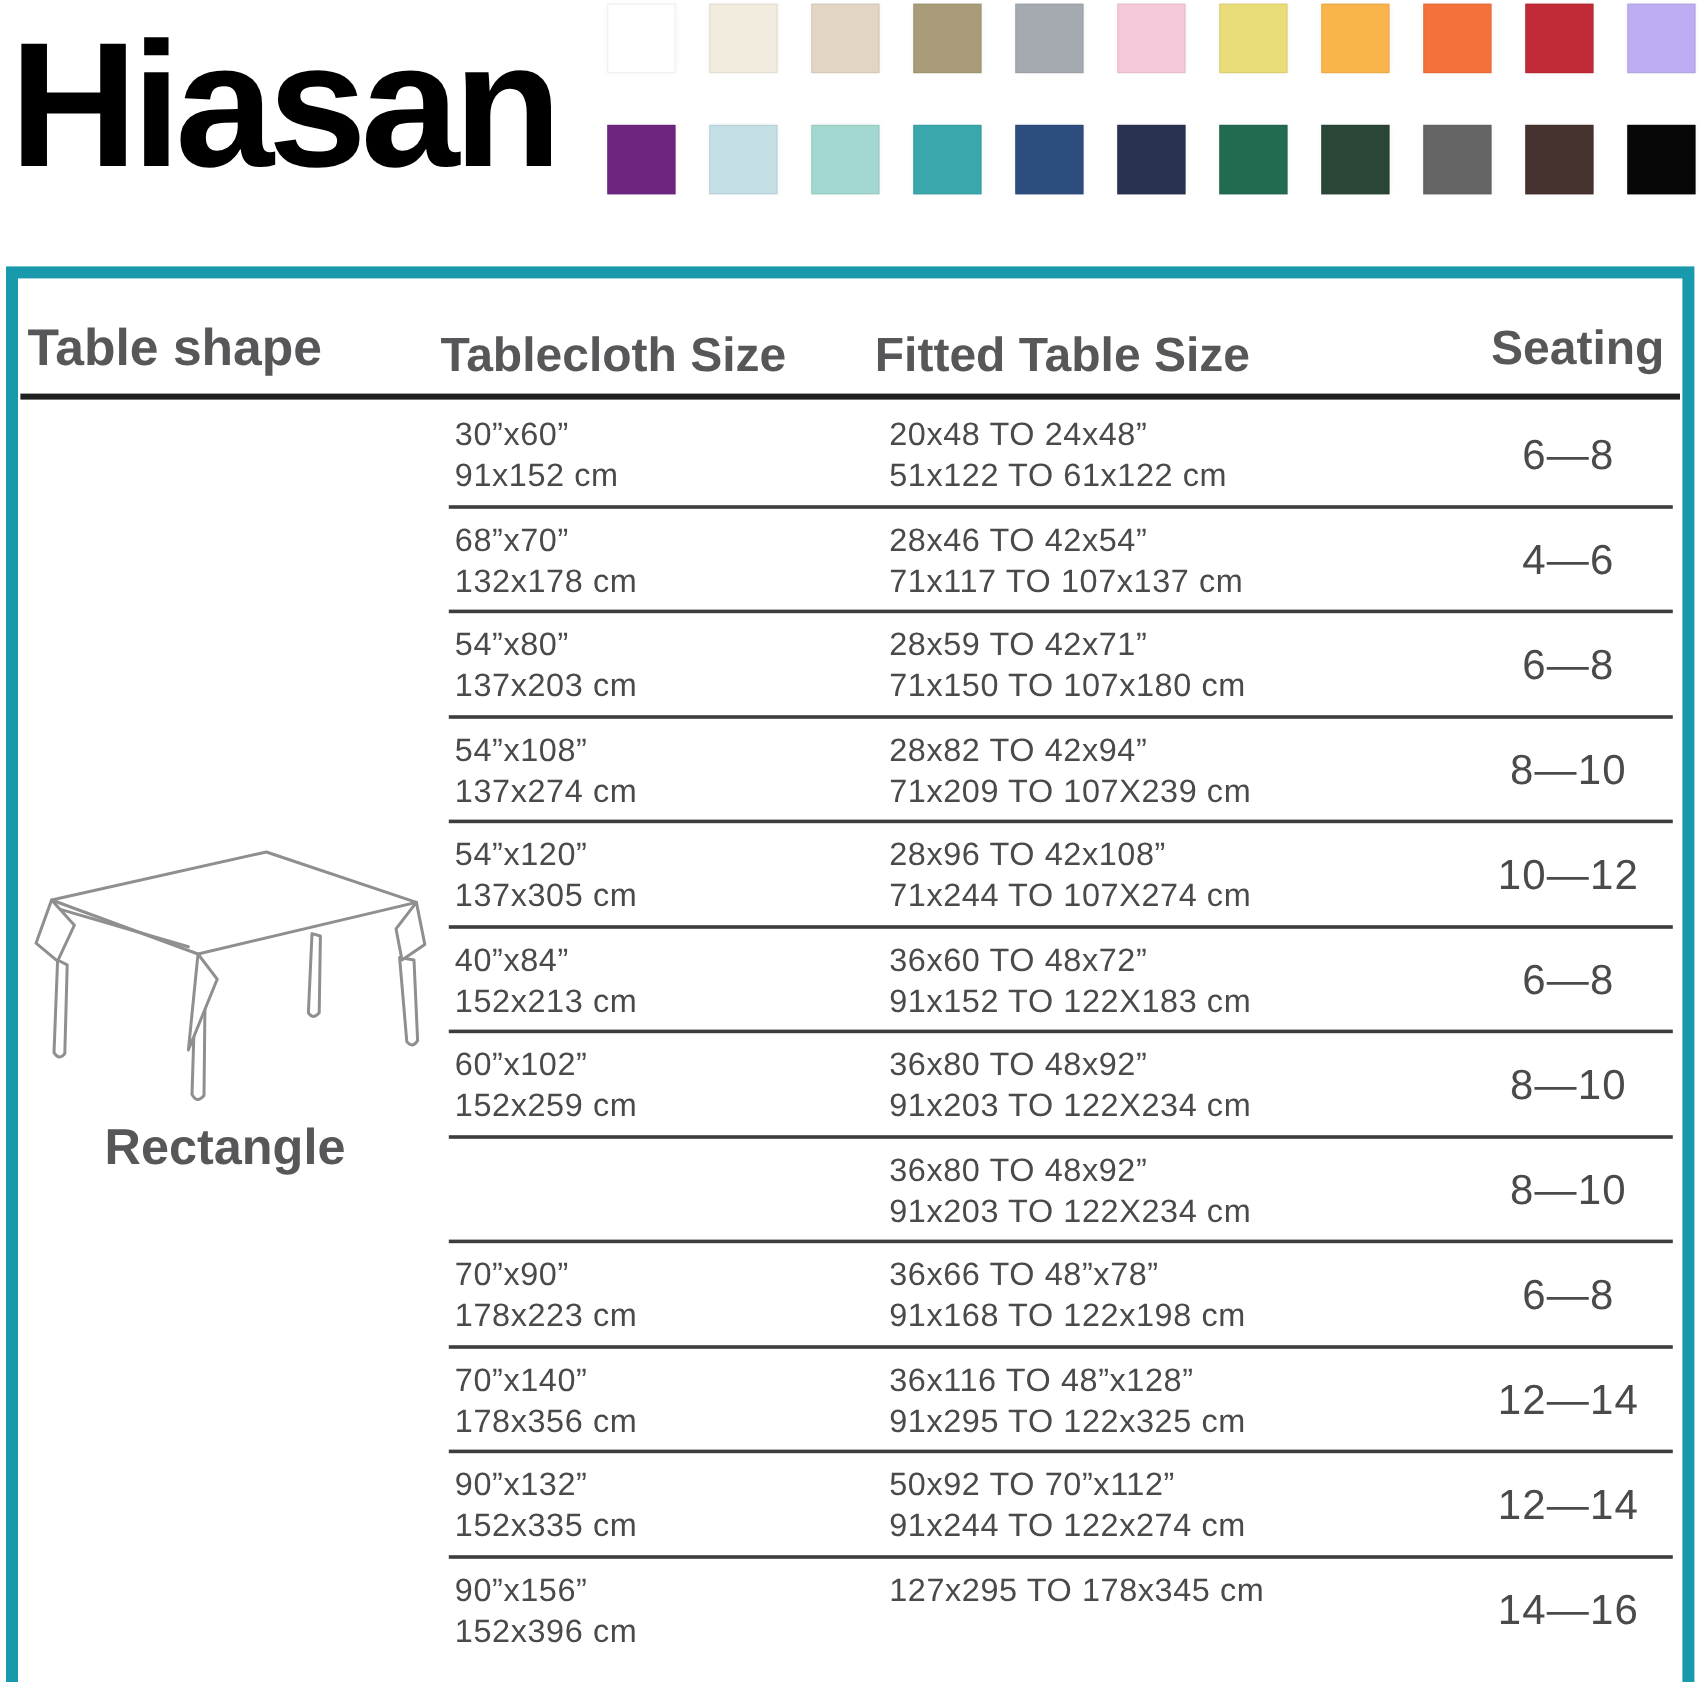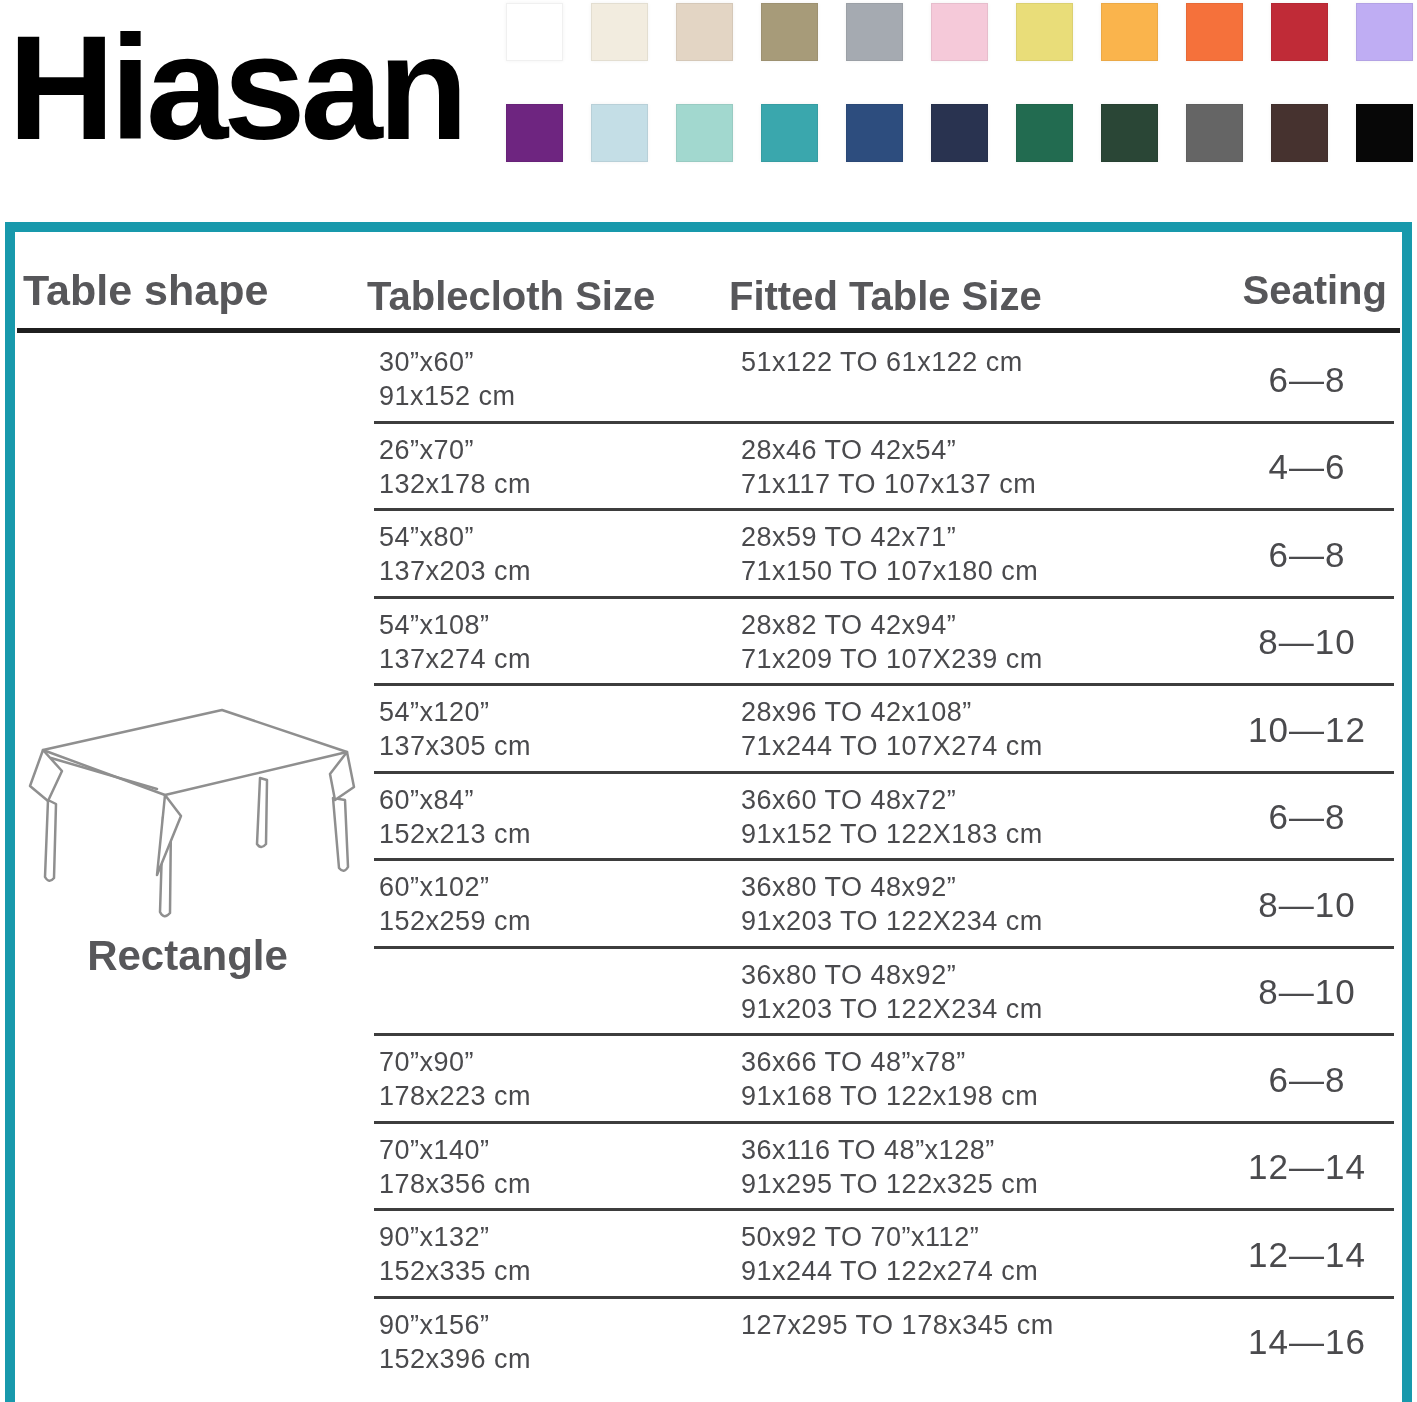--- a/index.html
+++ b/index.html
@@ -139,28 +139,29 @@
     <div class="shape-label">Rectangle</div>
   </div>
 
   <div class="rows" id="rows">
   <div class="row">
     <div class="cell tcs">
       <div class="l1">30”x60”</div>
       <div class="l2">91x152 cm</div>
     </div>
     <div class="cell fts">
+      <div class="l1">20x48 TO 24x48”</div>
       <div class="l2">51x122 TO 61x122 cm</div>
     </div>
     <div class="cell seat">6—8</div>
   </div>
 
   <div class="row">
     <div class="cell tcs">
-      <div class="l1">26”x70”</div>
+      <div class="l1">68”x70”</div>
       <div class="l2">132x178 cm</div>
     </div>
     <div class="cell fts">
       <div class="l1">28x46 TO 42x54”</div>
       <div class="l2">71x117 TO 107x137 cm</div>
     </div>
     <div class="cell seat">4—6</div>
   </div>
 
   <div class="row">
@@ -194,21 +195,21 @@
     </div>
     <div class="cell fts">
       <div class="l1">28x96 TO 42x108”</div>
       <div class="l2">71x244 TO 107X274 cm</div>
     </div>
     <div class="cell seat">10—12</div>
   </div>
 
   <div class="row">
     <div class="cell tcs">
-      <div class="l1">60”x84”</div>
+      <div class="l1">40”x84”</div>
       <div class="l2">152x213 cm</div>
     </div>
     <div class="cell fts">
       <div class="l1">36x60 TO 48x72”</div>
       <div class="l2">91x152 TO 122X183 cm</div>
     </div>
     <div class="cell seat">6—8</div>
   </div>
 
   <div class="row">

